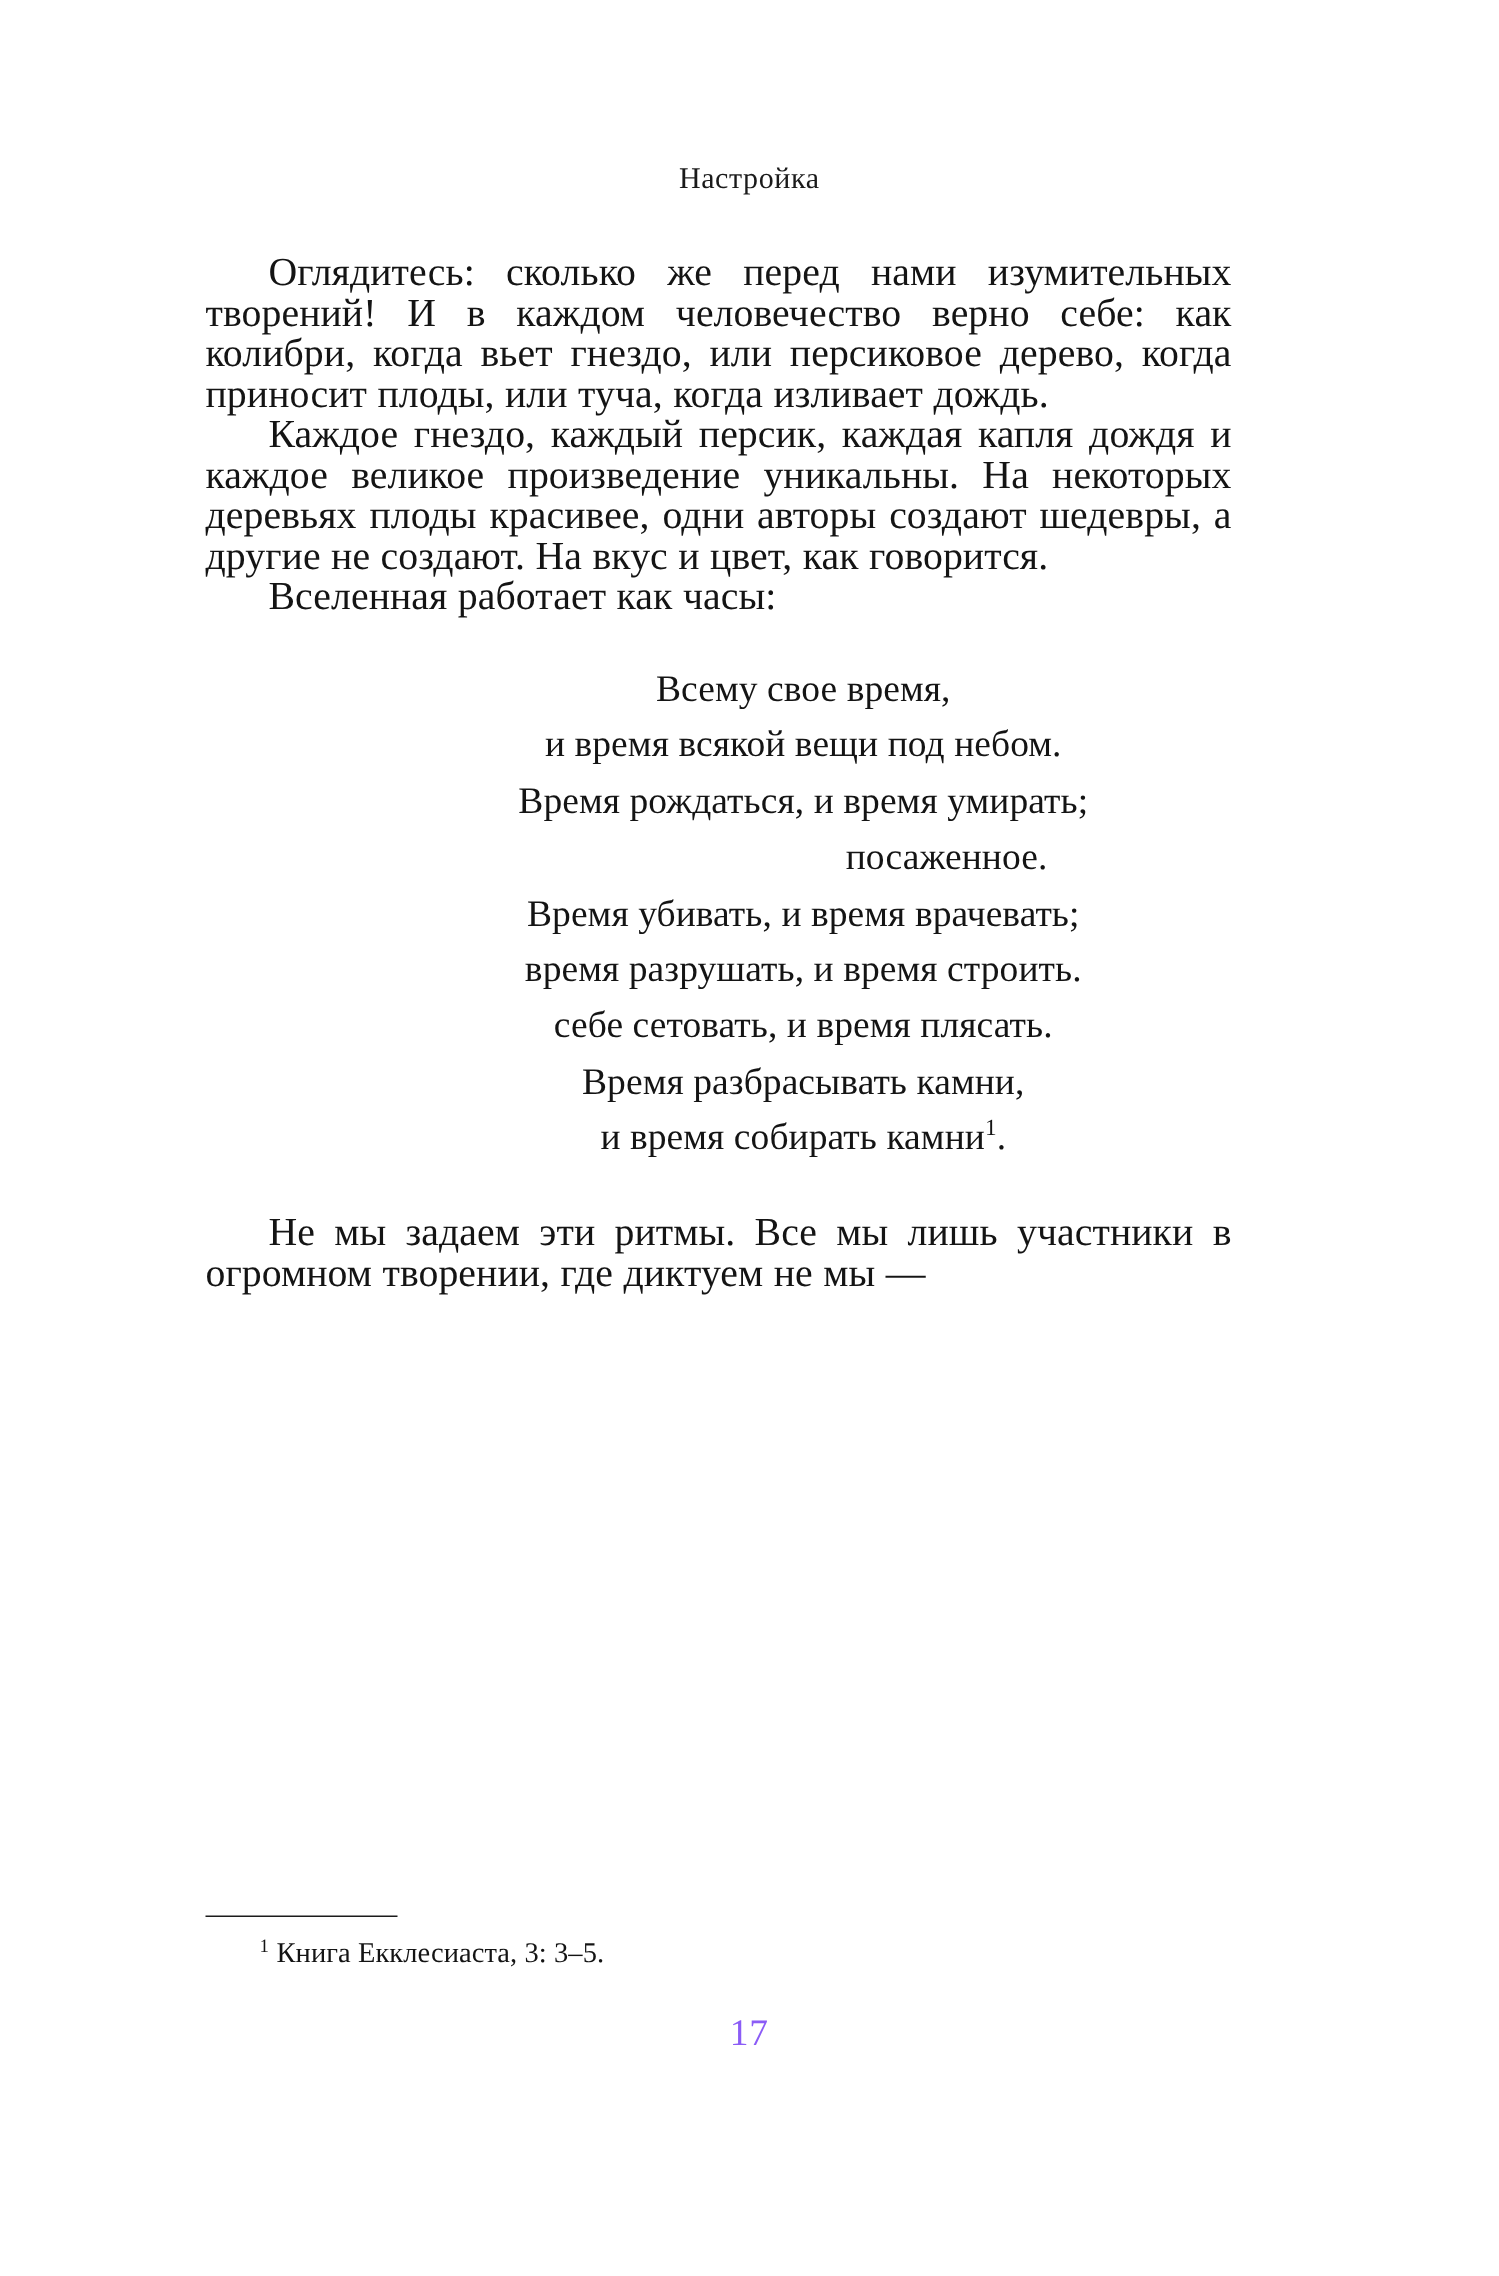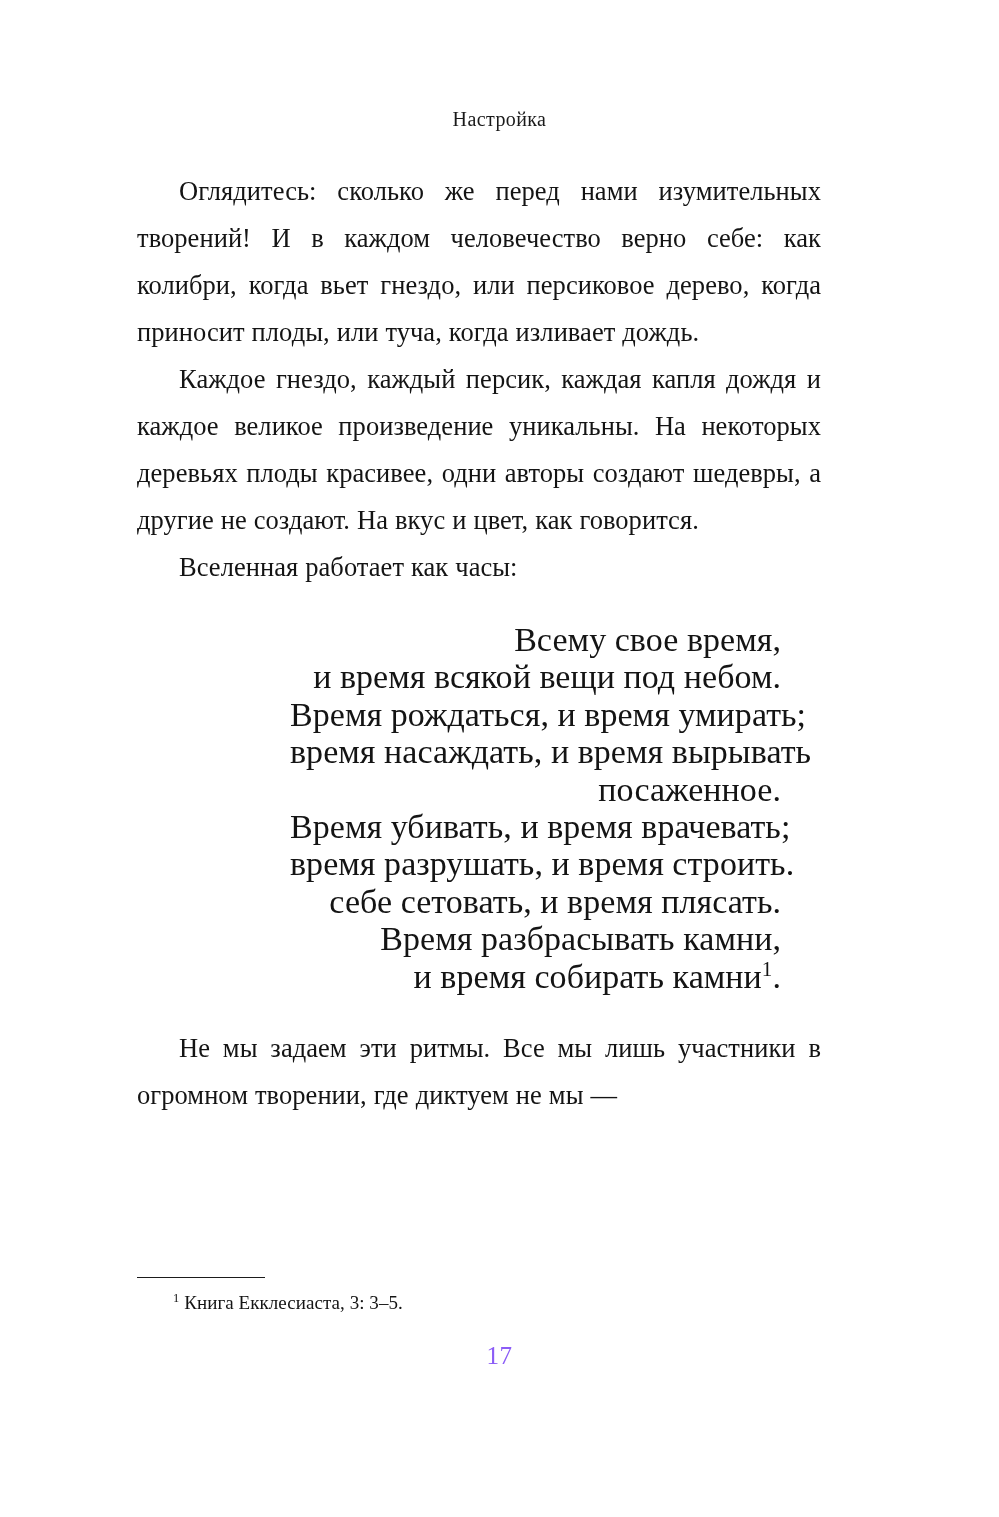--- a/index.html
+++ b/index.html
@@ -35,44 +35,44 @@
   .text-column {
     position: absolute;
     left: 137px;
     top: 168px;
     width: 684px;
   }
 
   p.body-par {
     margin: 0;
     font-size: 26.5px;
-    line-height: 47px;
+    line-height: 27px;
     text-align: justify;
     text-indent: 42px;
     text-justify: inter-word;
     hyphens: manual;
     letter-spacing: 0.05px;
     word-spacing: 0.3px;
   }
 
   p.body-par.last-ragged {
     text-align: justify;
   }
 
   
   .verse-block {
     margin-top: 30px;
     margin-bottom: 30px;
     padding-left: 113px;
   }
 
   .verse-line {
-    font-size: 34px;
+    font-size: 25px;
     line-height: 37.4px;
-    text-align: right;
+    text-align: center;
     text-indent: 0;
     white-space: nowrap;
     letter-spacing: 0.05px;
   }
 
   .verse-line.hanging {
     padding-left: 191px;
   }
 
   sup.fn-ref {
@@ -135,21 +135,20 @@
 
     <p class="body-par">Каждое гнездо, каждый персик, каждая капля дождя и каждое великое произведение уникальны. На некоторых деревьях плоды красивее, одни авторы создают шедевры, а другие не создают. На вкус и цвет, как говорится.</p>
 
 
     <p class="body-par">Вселенная работает как часы:</p>
 
     <blockquote class="verse-block">
       <div class="verse-line">Всему свое время,</div>
       <div class="verse-line">и время всякой вещи под небом.</div>
       <div class="verse-line">Время рождаться, и время умирать;</div>
-      <div class="verse-line">время насаждать, и время вырывать</div>
       <div class="verse-line hanging">посаженное.</div>
       <div class="verse-line">Время убивать, и время врачевать;</div>
       <div class="verse-line">время разрушать, и время строить.</div>
       <div class="verse-line">себе сетовать, и время плясать.</div>
       <div class="verse-line">Время разбрасывать камни,</div>
       <div class="verse-line"><span>и время собирать камни</span><sup class="fn-ref">1</sup><span>.</span></div>
     </blockquote>
 
     <p class="body-par last-ragged">Не мы задаем эти ритмы. Все мы лишь участники в огромном творении, где диктуем не мы —</p>
 

